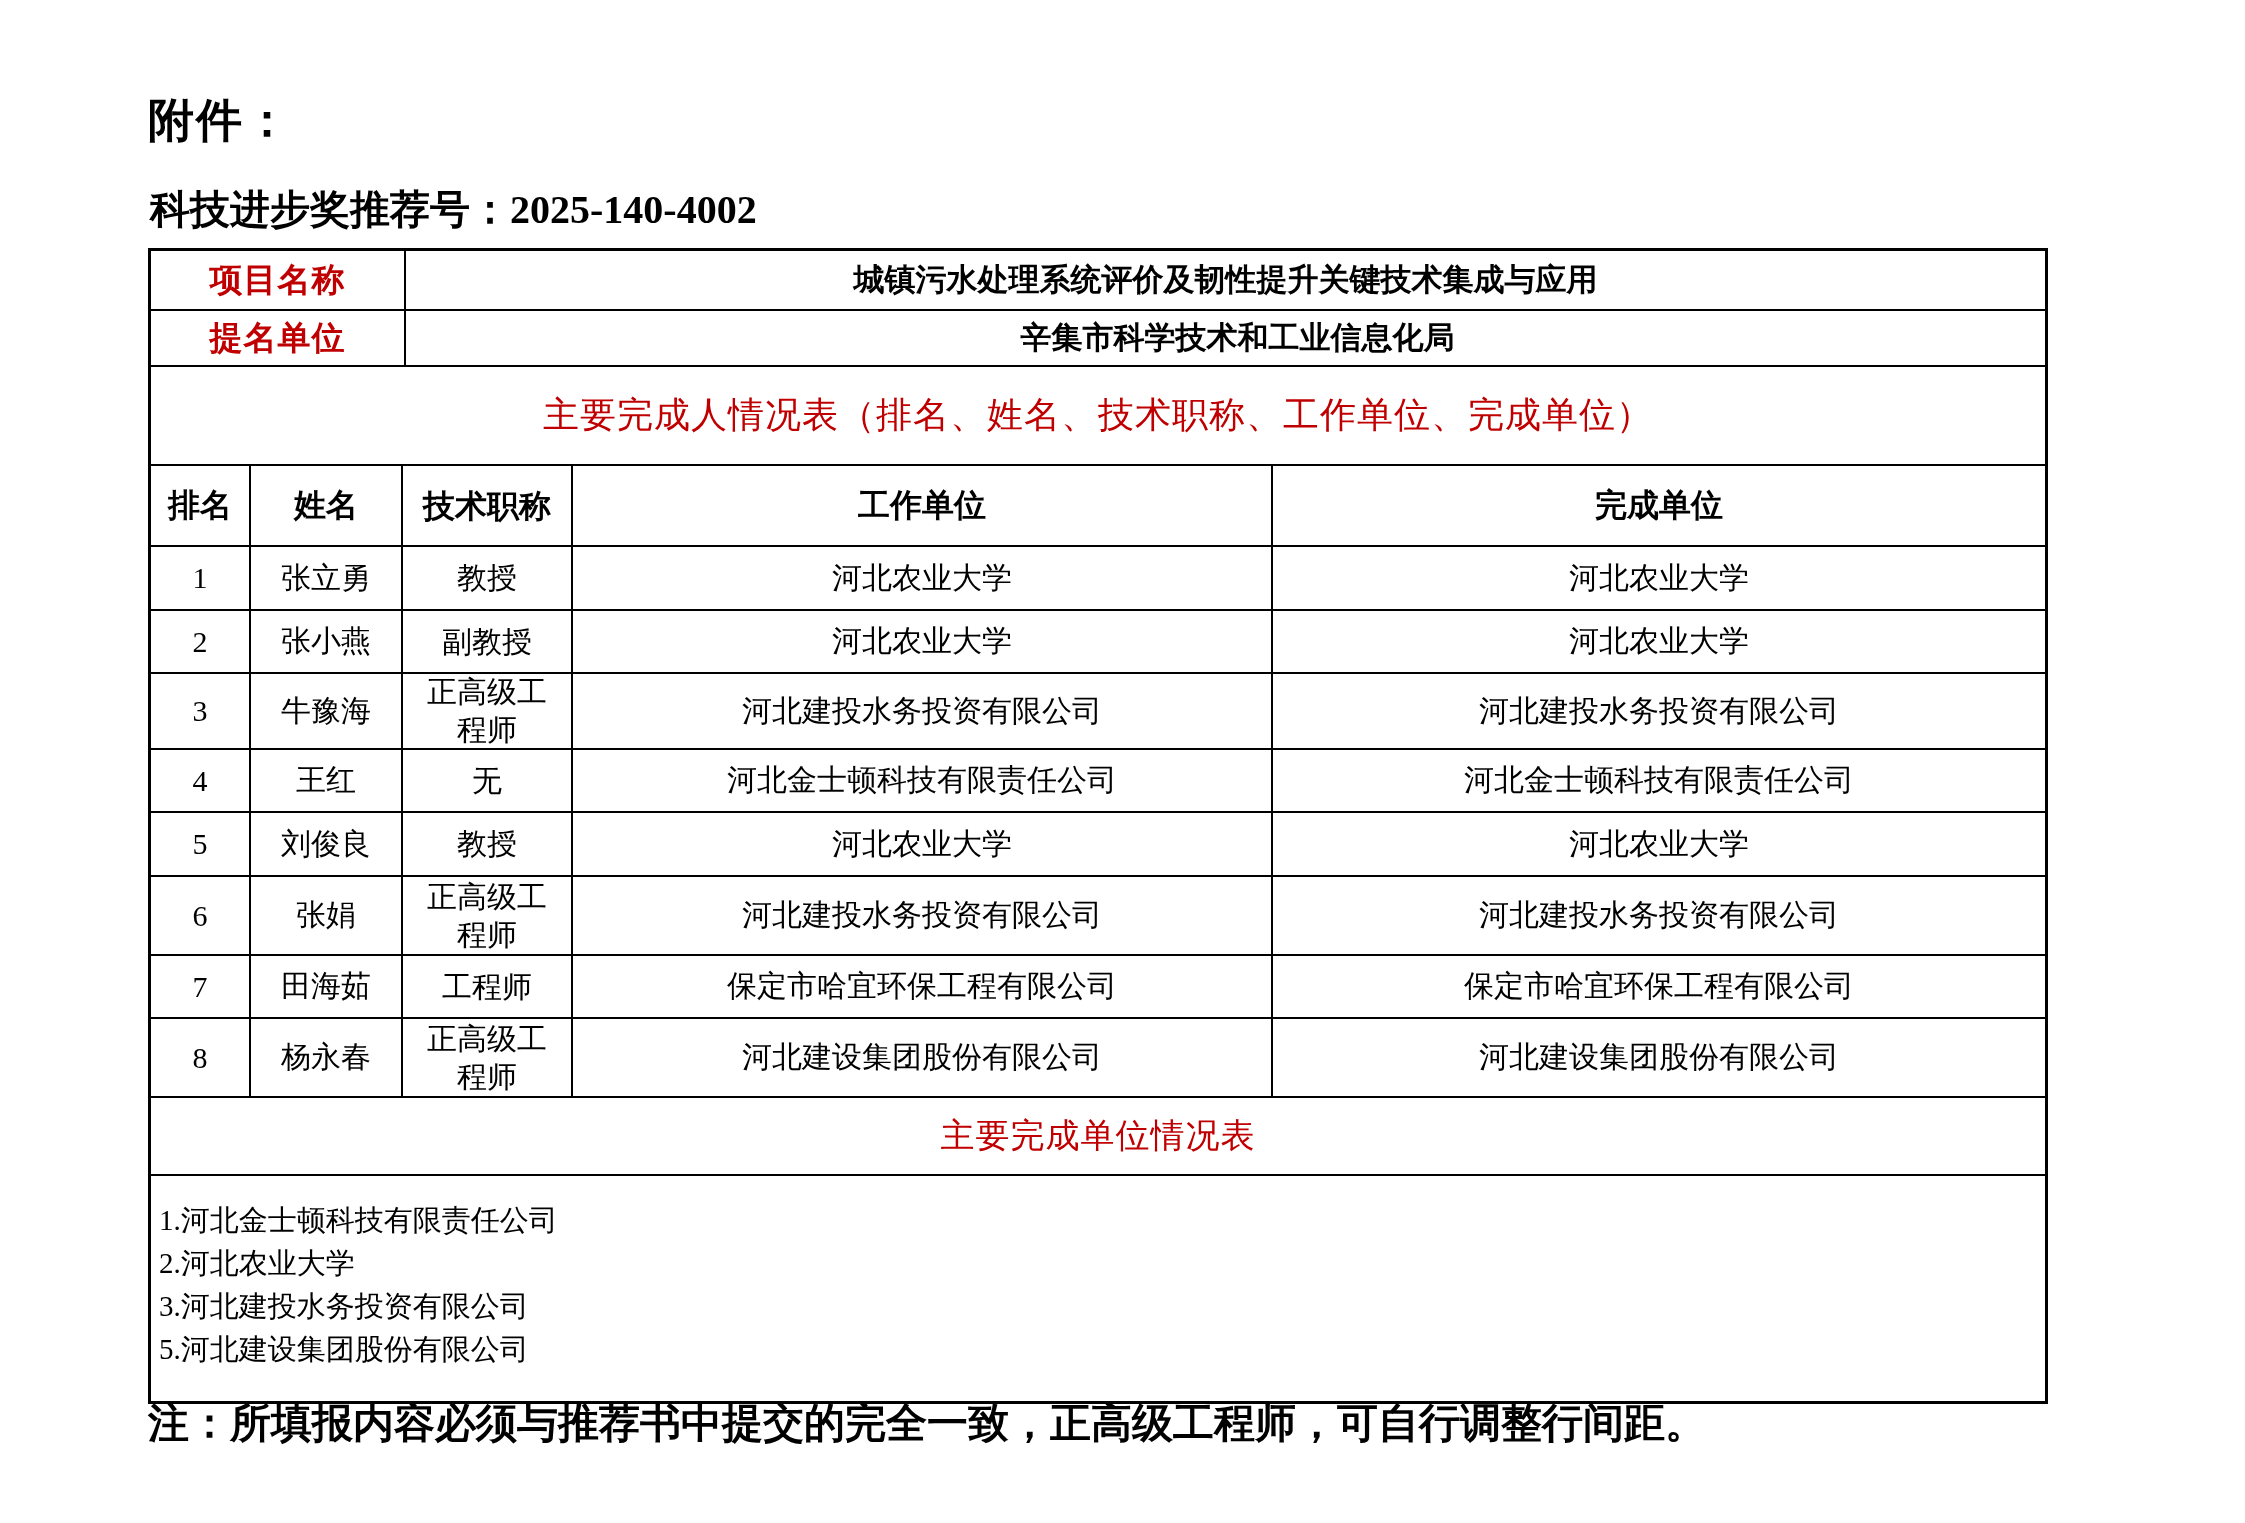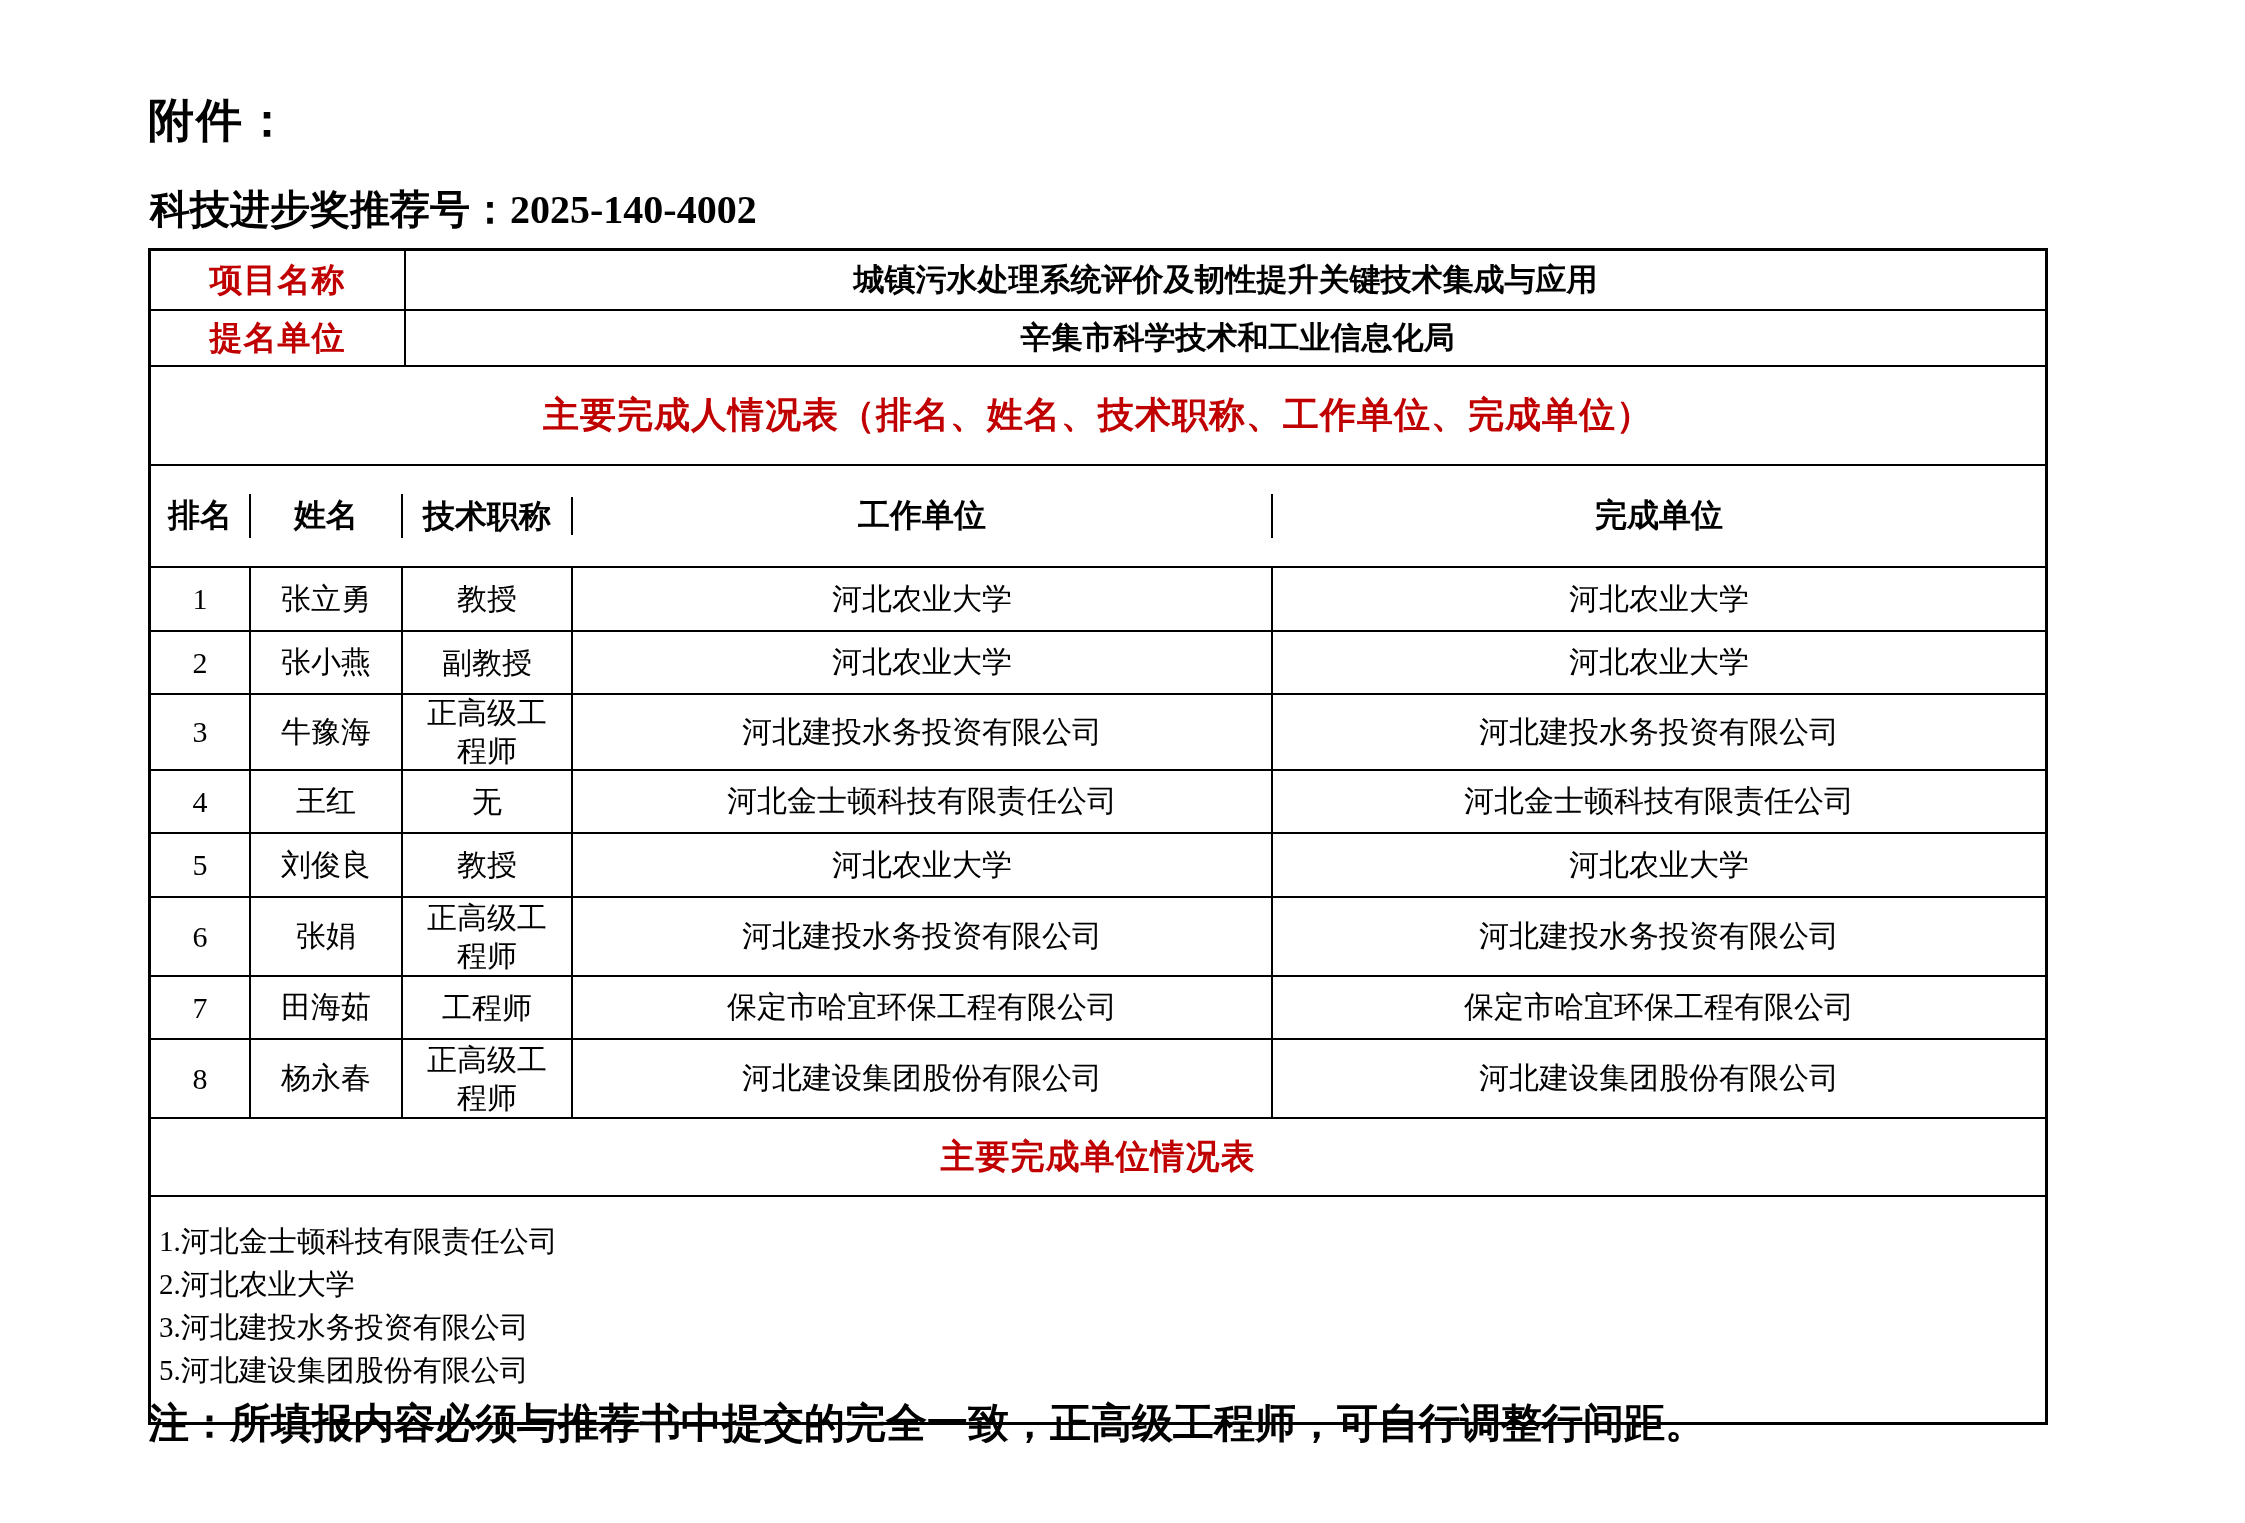--- a/index.html
+++ b/index.html
@@ -43,34 +43,34 @@
   .top-label {
     width:255px; font-weight:bold; font-size:33px;
     color:#c00000; letter-spacing:1px;
   }
   .top-value { flex:1; font-weight:bold; font-size:31px; }
 
   
   .title-row {
     display:flex; align-items:center; justify-content:center;
     border-bottom:2px solid #000;
-    color:#c00000; font-weight:bold; font-size:36px;
+    color:#c00000; font-weight:normal; font-size:36px;
     letter-spacing:1px;
   }
   .title-row.t1 { height:99px; }
   .title-row.t2 { height:78px; font-size:34px; }
 
   
   .c-rank { width:100px; }
   .c-name { width:152px; }
   .c-title { width:170px; padding:0 13px; line-height:38px; }
   .c-work { width:700px; }
   .c-comp { flex:1; }
 
-  .head-row { height:102px;align-items:center; }
+  .head-row { height:81px; }
   .head-row .cell { font-weight:bold; font-size:32px; }
 
   .h64 { height:64px; }
   .h63 { height:63px; }
   .h76 { height:76px; }
   .h79 { height:79px; }
 
   
   .units-row {
     height:225px; display:block;

